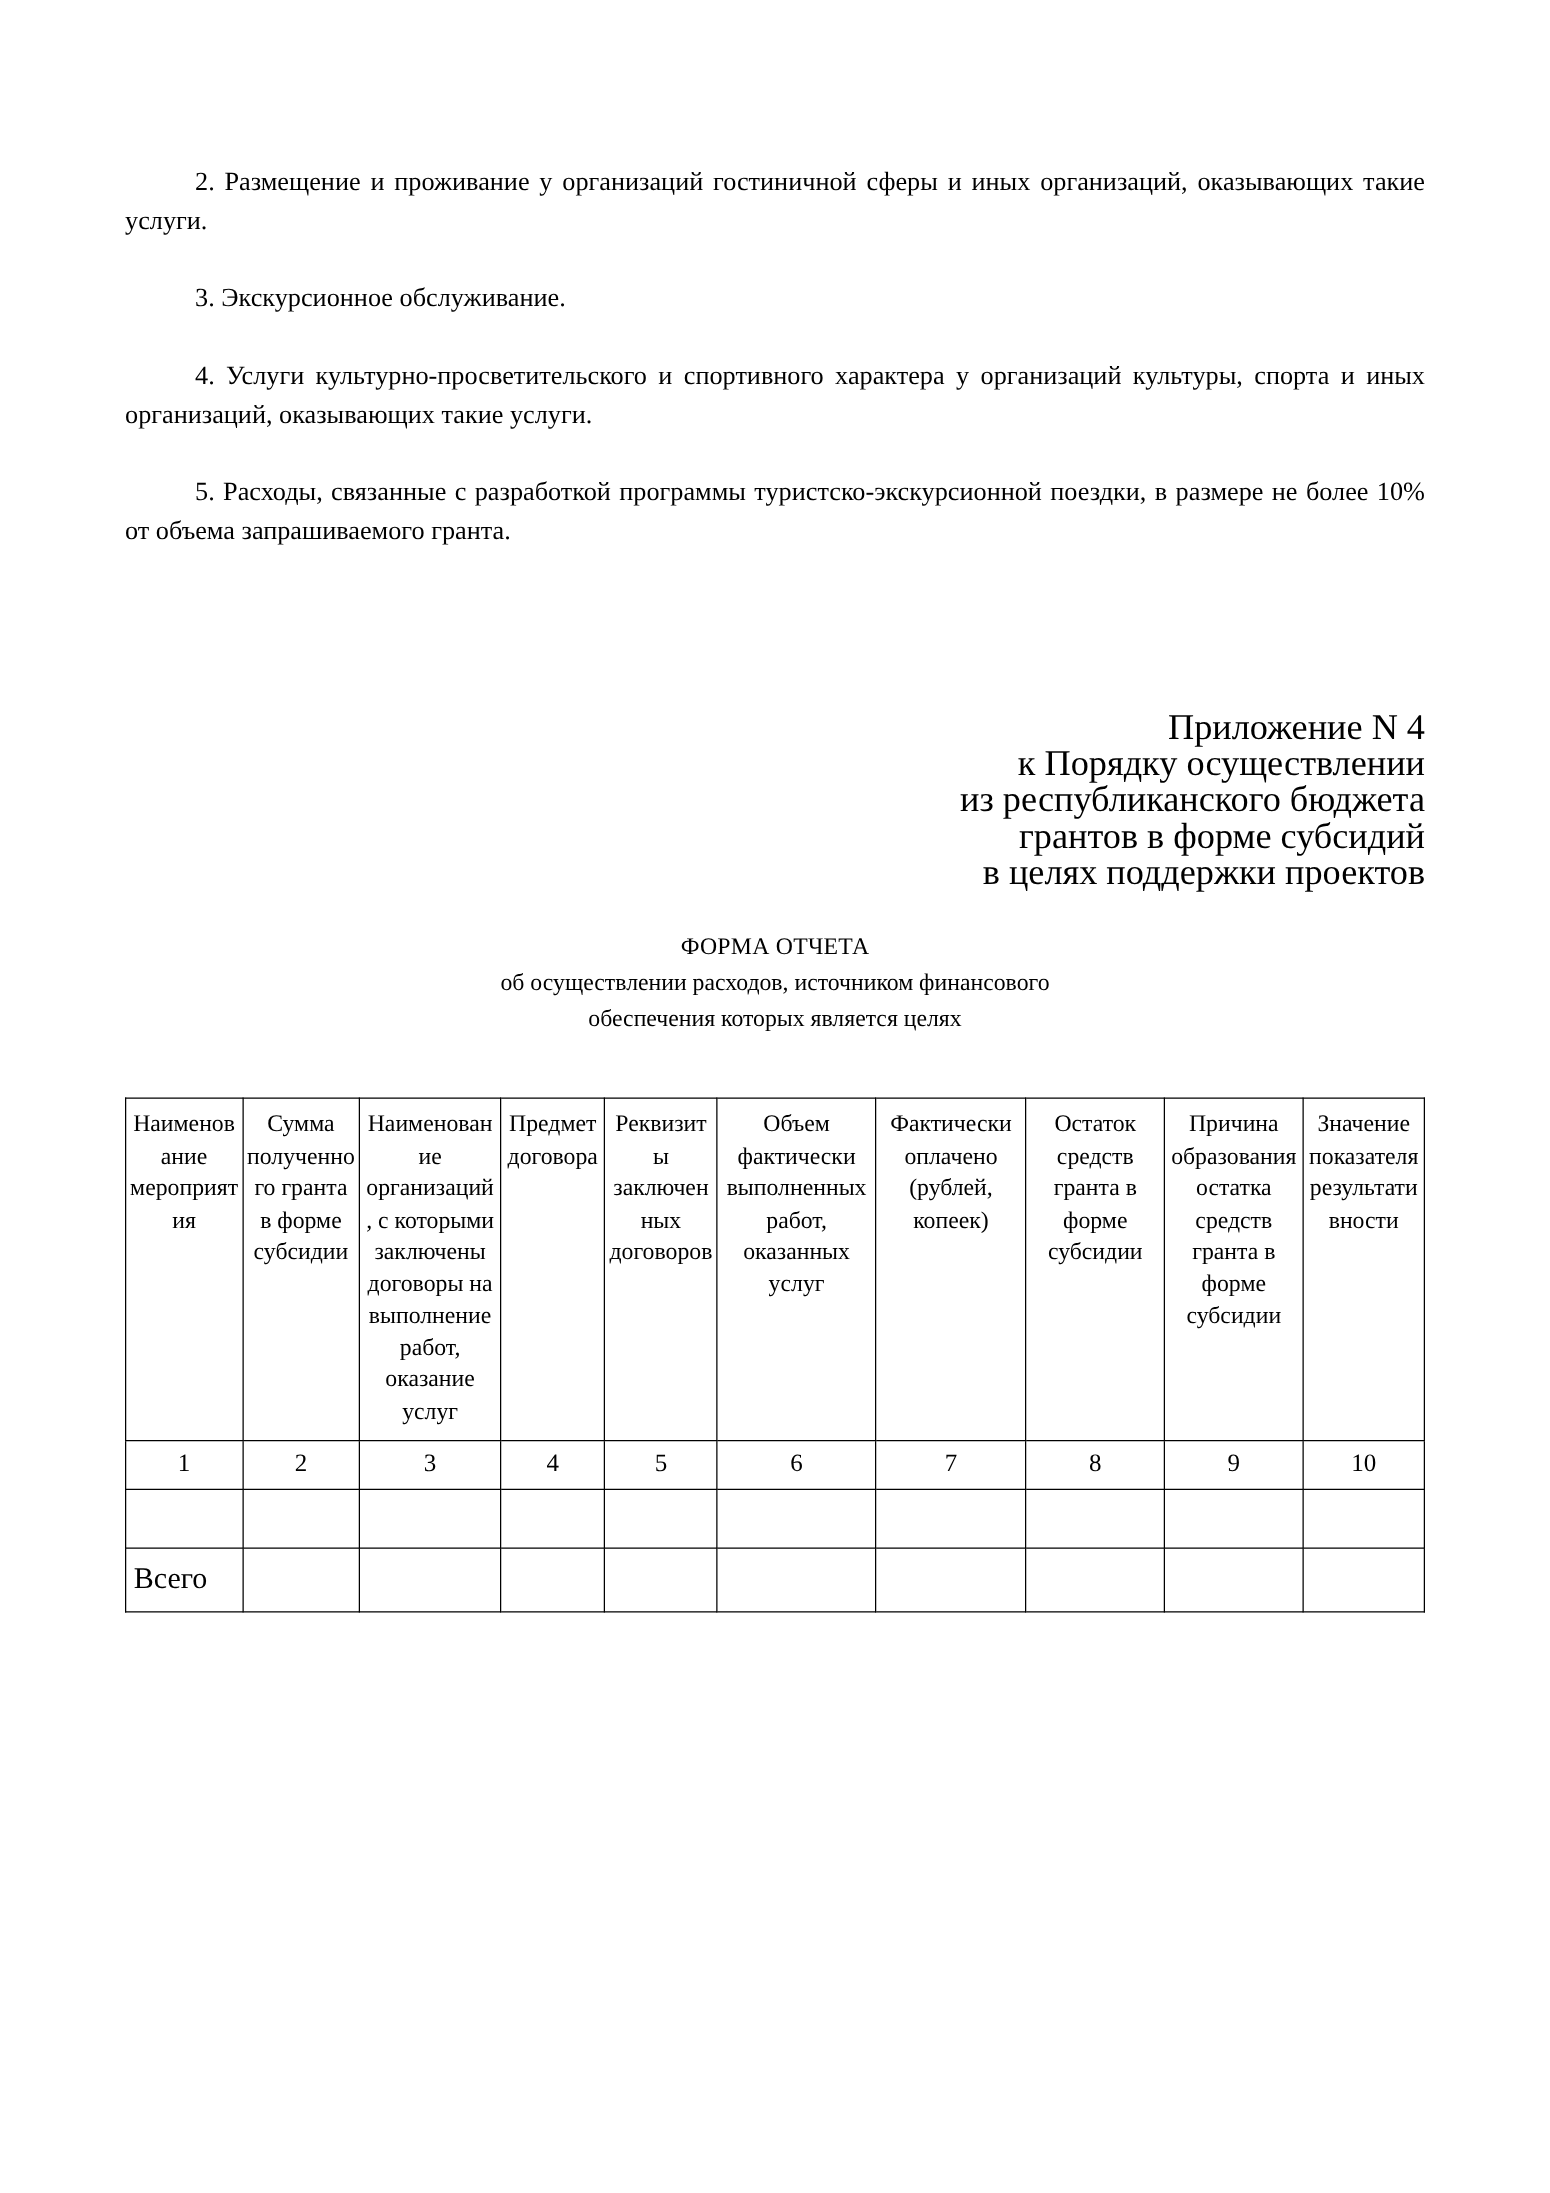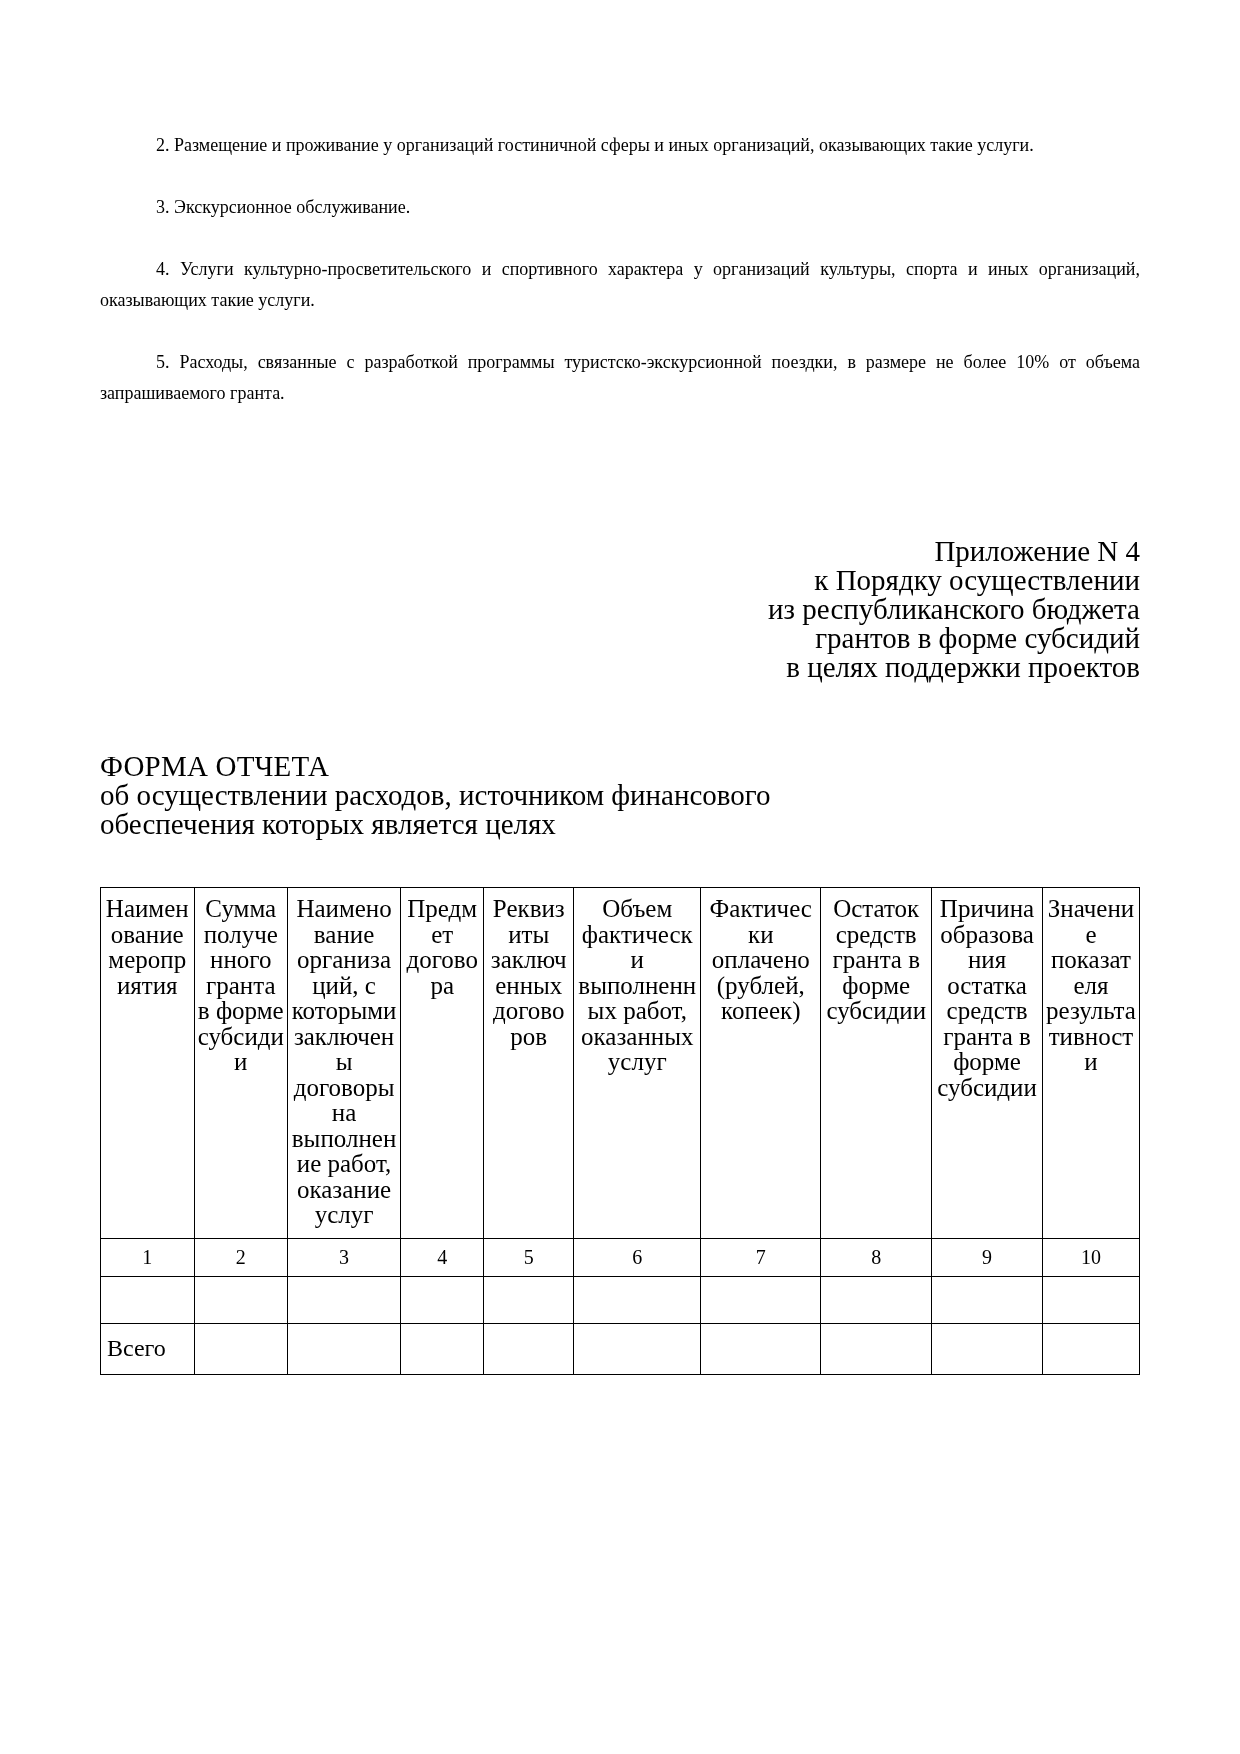--- a/index.html
+++ b/index.html
@@ -18,63 +18,64 @@
   .page {
     position: relative;
     width: 1240px;
     height: 1754px;
     box-sizing: border-box;
     padding: 130px 100px 60px 100px;
   }
 
   
   .para {
-    font-size: 18px;
+    font-size: 21px;
     line-height: 31px;
     text-align: justify;
     text-indent: 56px;
     margin: 0 0 31px 0;
     hyphens: none;
   }
   .para:last-of-type { margin-bottom: 0; }
 
   
   .appendix {
     margin-top: 128px;
     text-align: right;
     font-size: 29px;
     line-height: 29px;
   }
   .appendix div { white-space: nowrap; }
 
   
   .form-title {
-    margin-top: 70px;
-    font-size: 29px;
+    margin-top: 30px;
+    text-align: center;
+    font-size: 19px;
     line-height: 29px;
   }
   .form-title .t-main { letter-spacing: 0.2px; }
 
   
   .table-wrap {
     margin-top: 48px;
   }
   table.report {
     border-collapse: collapse;
     table-layout: fixed;
     width: 100%;
     margin: 0 auto;
   }
   table.report th,
   table.report td {
     border: 1.4px solid #000000;
     vertical-align: top;
     text-align: center;
     font-weight: normal;
-    font-size: 25px;
+    font-size: 19px;
     line-height: 25.5px;
     padding: 8px 3px 10px 3px;
     word-break: break-word;
     overflow-wrap: anywhere;
   }
   table.report td.num-cell {
     vertical-align: middle;
     padding: 6px 3px;
     font-size: 20px;
   }

